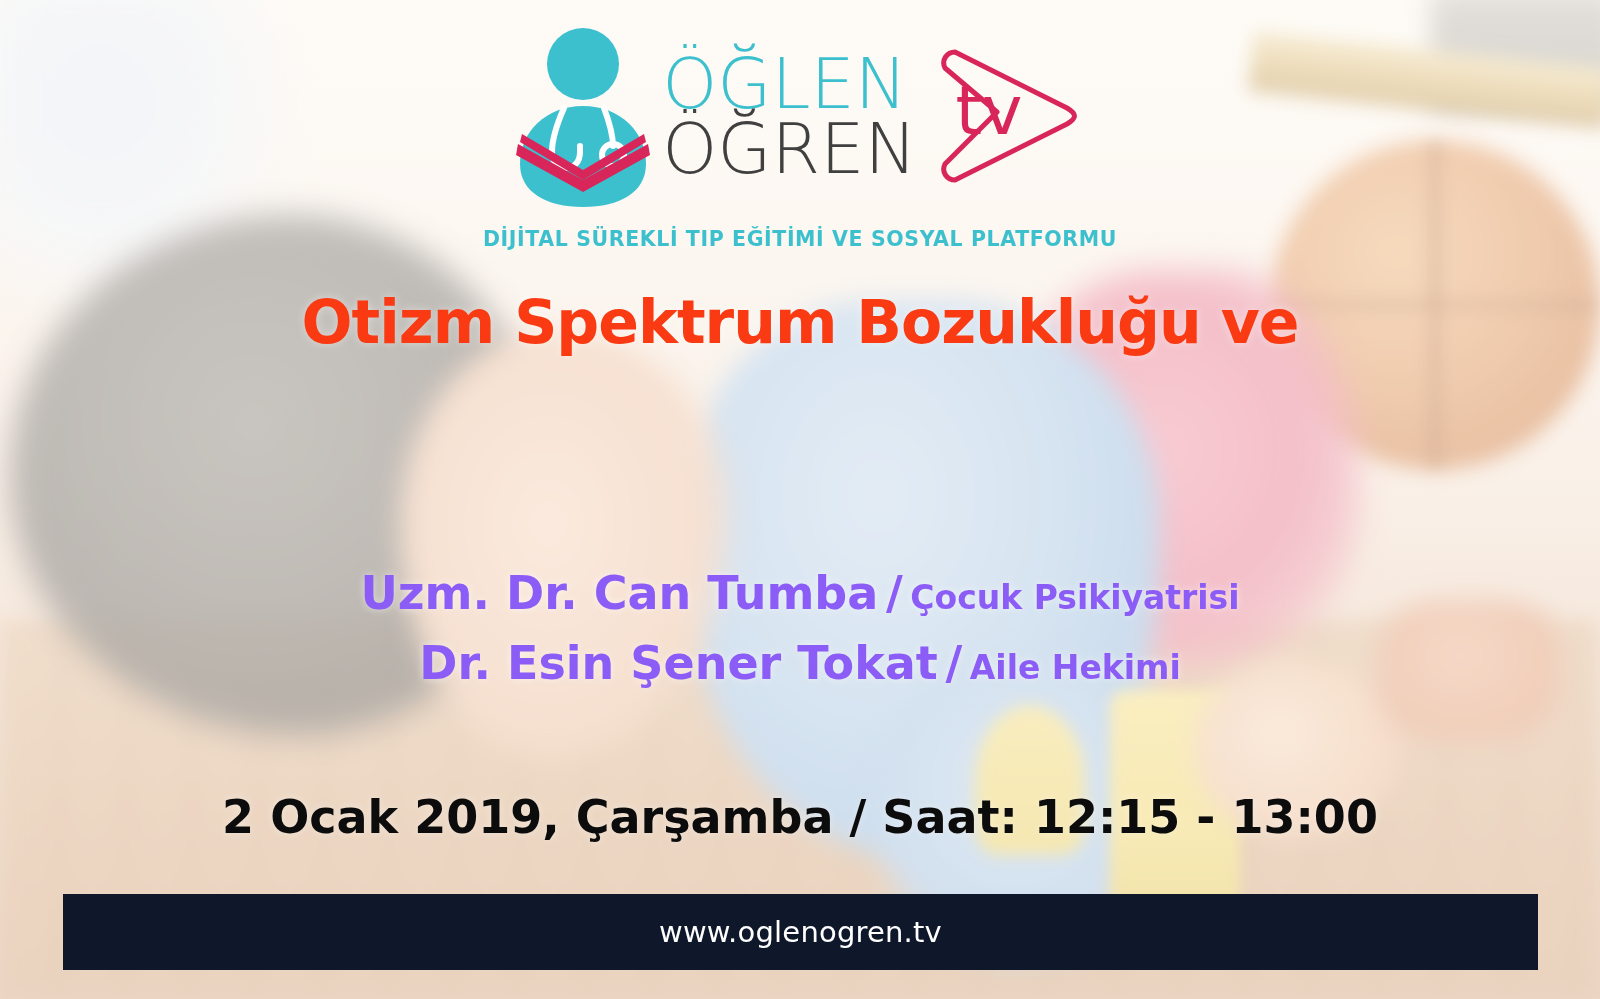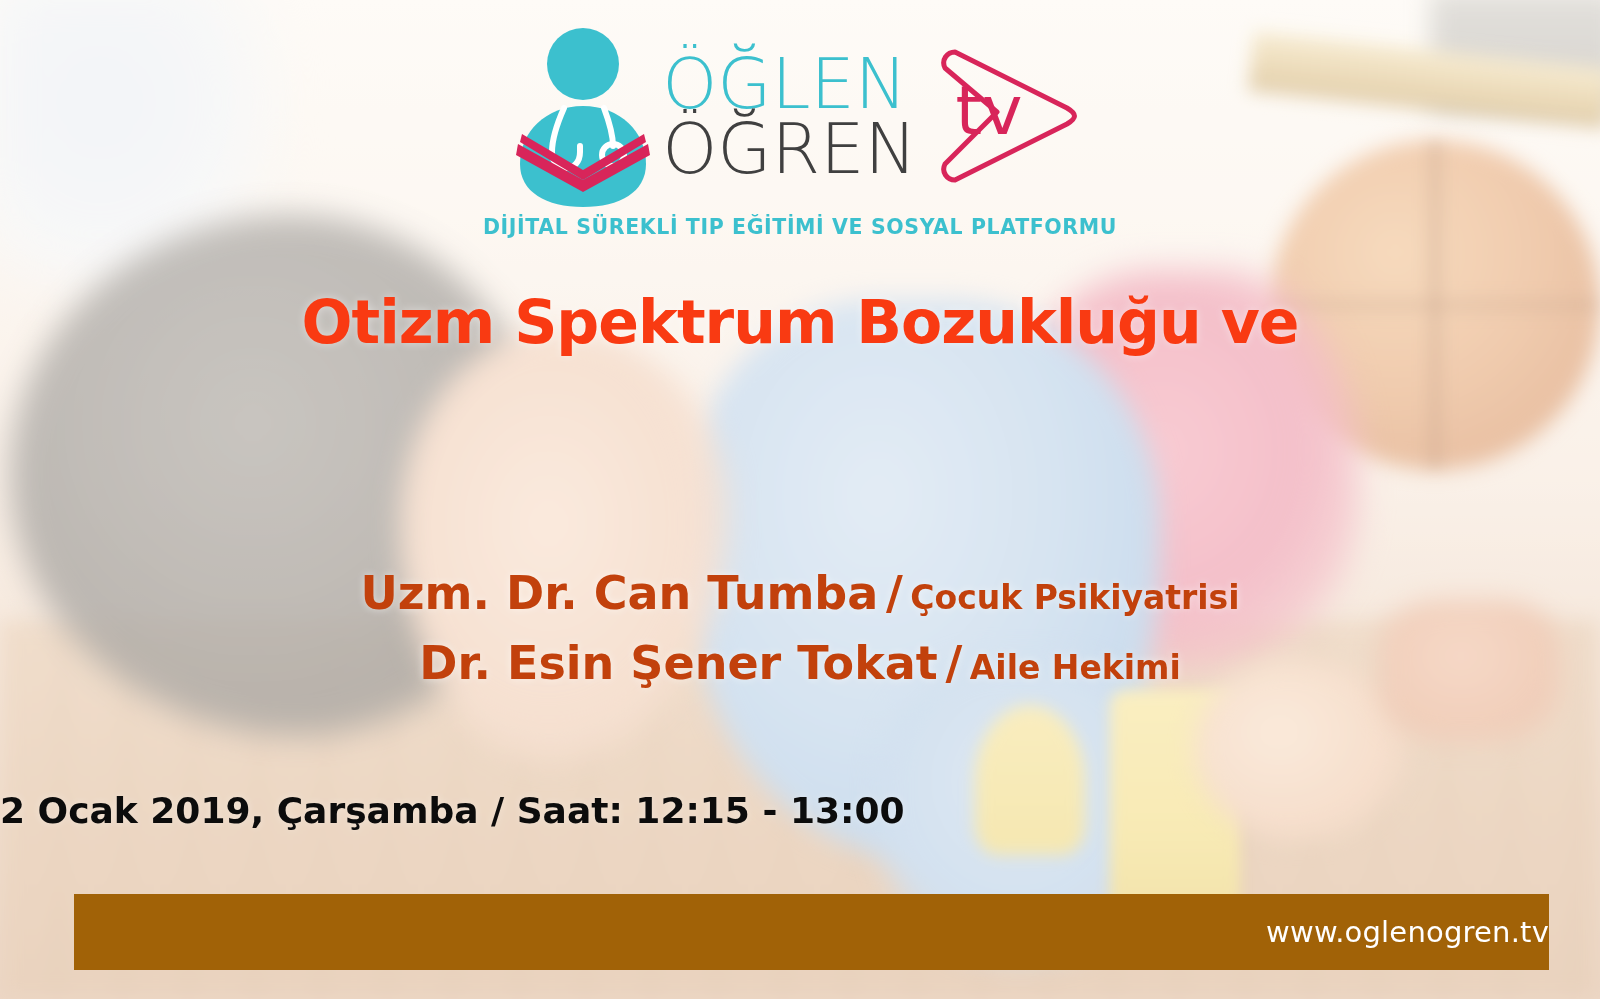--- a/index.html
+++ b/index.html
@@ -222,21 +222,21 @@
   .logo-word.top { color: #3CC0CE; }
   .logo-word.bottom { color: #404040; }
   .logo-tv {
     width: 165px;
     height: 160px;
     flex: 0 0 auto;
     margin-left: 10px;
     margin-top: 2px;
   }
   .logo-tagline {
-    margin-top: 8px;
+    margin-top: 20px;
     color: #3CC0CE;
     font-family: "DejaVu Sans", sans-serif;
     font-size: 20.5px;
     font-weight: bold;
     letter-spacing: 0.6px;
     white-space: nowrap;
   }
 
   
   .title {
@@ -255,56 +255,57 @@
   }
 
   
   .speakers {
     position: absolute;
     left: 0; right: 0;
     top: 566px;
     text-align: center;
   }
   .speaker-line {
-    color: #c2410c;
+    color: #8b5cf6;
     font-family: "DejaVu Sans", sans-serif;
     font-weight: bold;
     line-height: 1.18;
     white-space: nowrap;
     text-shadow: 0 0 9px rgba(255,255,255,0.55);
   }
   .speaker-line + .speaker-line { margin-top: 16px; }
   .speaker-name { font-size: 46px; }
   .speaker-sep  { font-size: 46px; padding: 0 2px; }
   .speaker-role { font-size: 33px; }
 
   
   .datetime {
     position: absolute;
     left: 0; right: 0;
     top: 790px;
+    text-align: center;
     color: #0C0C0C;
     font-family: "DejaVu Sans", sans-serif;
     font-weight: bold;
-    font-size: 36px;
+    font-size: 46px;
     white-space: nowrap;
     text-shadow: 0 0 8px rgba(255,255,255,0.35);
   }
 
   
   .footer-bar {
     position: absolute;
-    left: 74px;
+    left: 63px;
     top: 894px;
     width: 1475px;
     height: 76px;
-    background: #a16207;
+    background: #0f172a;
     display: flex;
     align-items: center;
-    justify-content: flex-end;
+    justify-content: center;
   }
   .footer-url {
     color: #ffffff;
     font-family: "DejaVu Sans", sans-serif;
     font-size: 29px;
     font-weight: normal;
     letter-spacing: 0.2px;
   }
 </style>
 </head>

